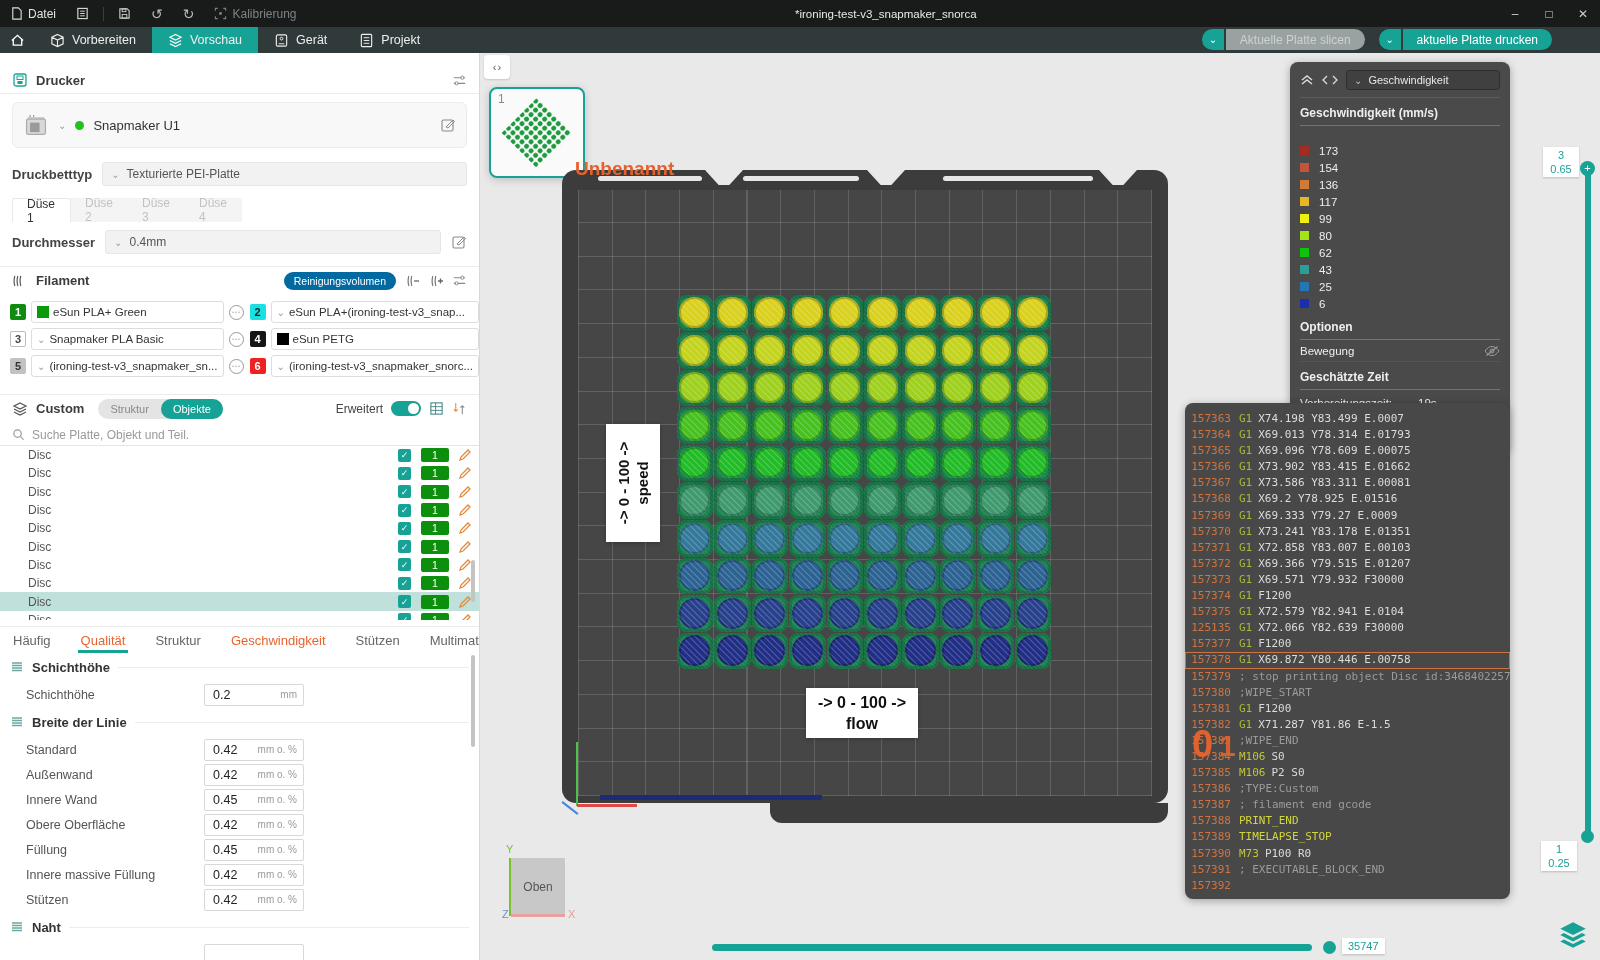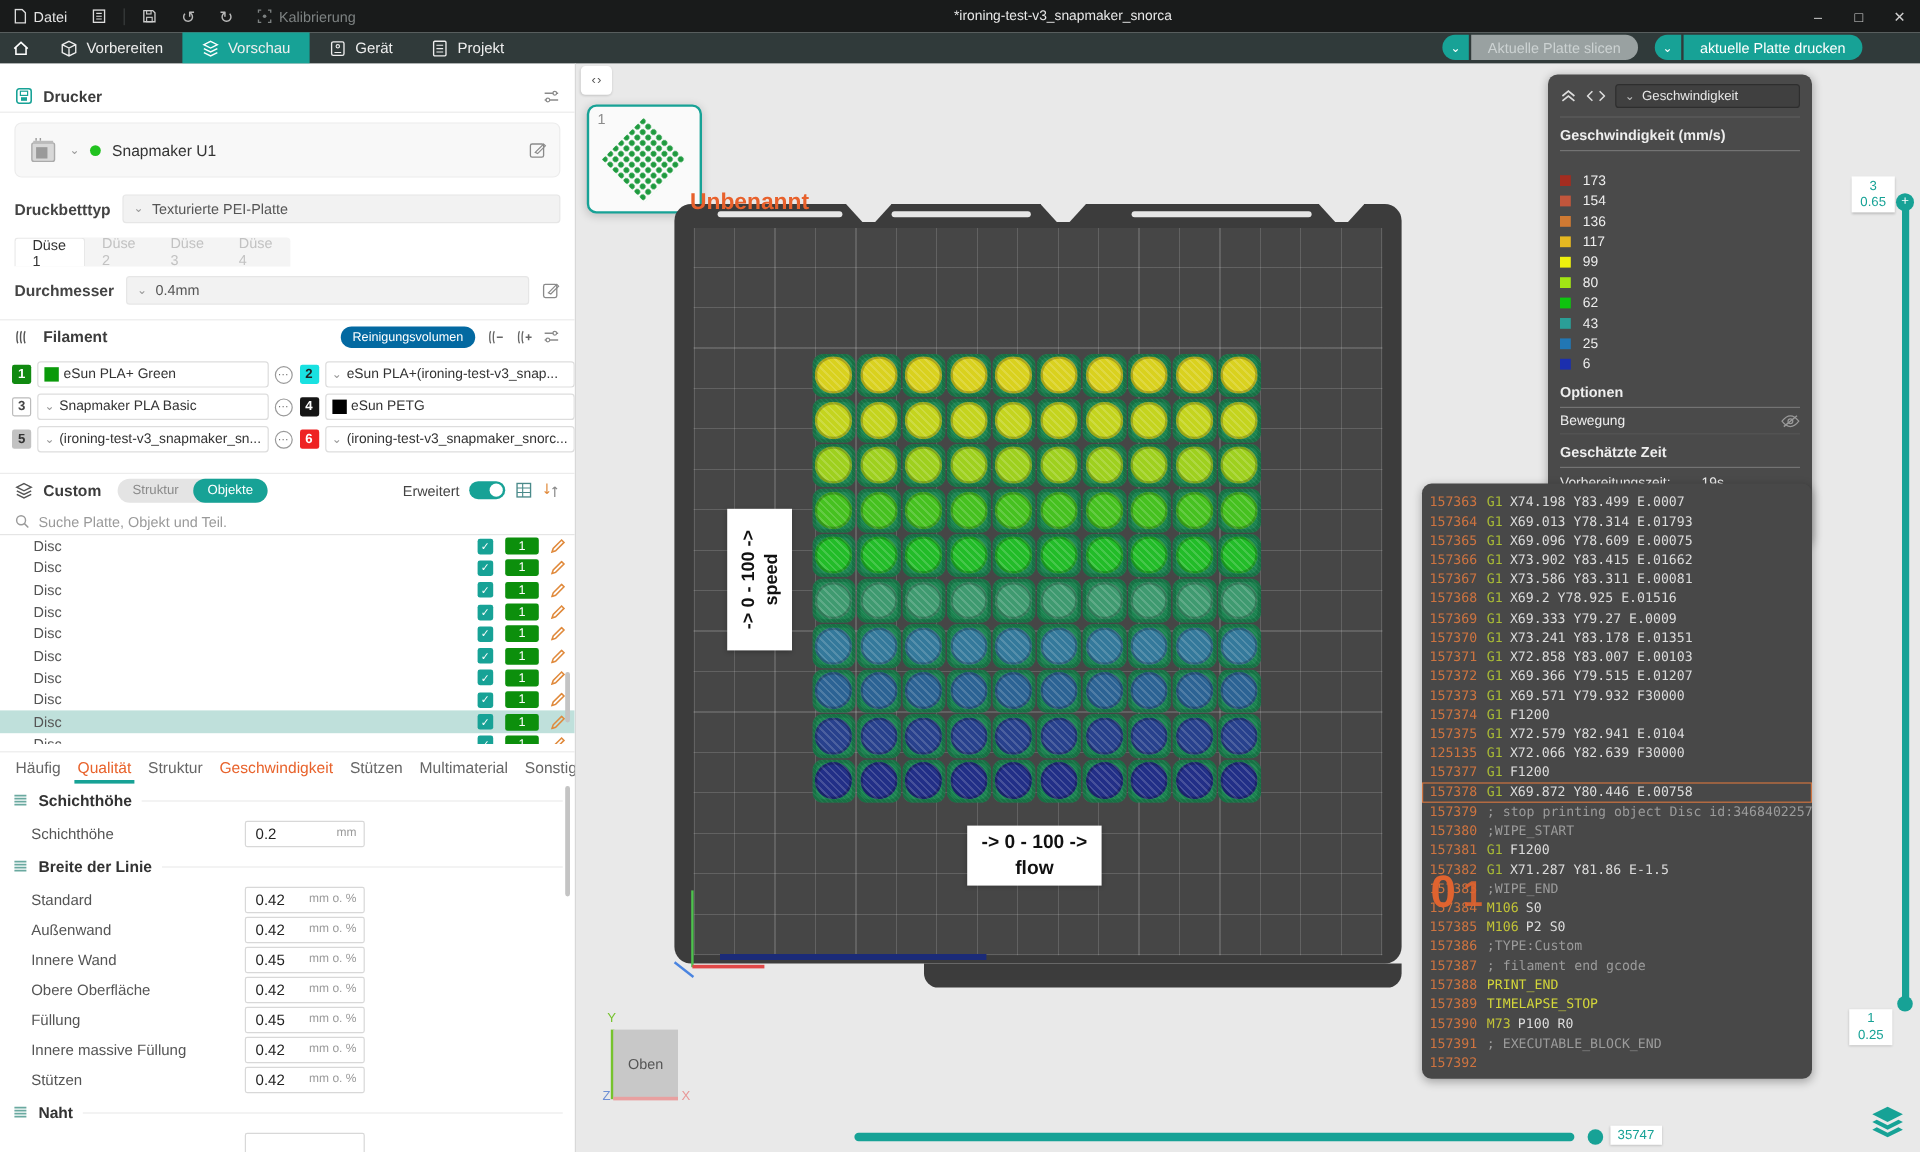--- a/index.html
+++ b/index.html
@@ -55,21 +55,21 @@
   .seg-item.active { background:#17a296; color:#fff; border-radius:11px; }
   .toggle { width:30px; height:15px; border-radius:8px; background:#17a296; position:relative; }
   .toggle::after { content:""; position:absolute; right:2px; top:2px; width:11px; height:11px; border-radius:50%; background:#fff; }
   .search-row { margin-top:2px; height:22px; border-bottom:1px solid #e5e5e5; display:flex; align-items:center; gap:7px; padding:0 12px; color:#9a9a9a; font-size:12px; }
   .obj-list { height:174px; overflow:hidden; position:relative; }
   .obj-row { height:18.3px; display:flex; align-items:center; padding:0 8px 0 28px; font-size:12px; color:#555; }
   .obj-row.hl { background:#bfe0db; }
   .obj-row .sp { flex:1; }
   .obj-check { width:13px; height:13px; background:#17a296; border-radius:2px; color:#fff; font-size:9px; display:flex; align-items:center; justify-content:center; margin-right:10px; }
   .obj-count { width:28px; height:14px; background:#0c8f0c; color:#fff; font-size:10.5px; display:flex; align-items:center; justify-content:center; border-radius:2px; margin-right:10px; }
-  .ql-tabs { margin-top:6px; height:26px; border-top:1px solid #ebebeb; display:flex; align-items:center; gap:0; padding:0 6px; }
+  .ql-tabs { margin-top:6px; height:26px; border-top:1px solid #ebebeb; display:flex; align-items:flex-start; gap:16px; padding:0 6px; }
   .ql-tab { padding:0 7px; height:26px; display:flex; align-items:center; font-size:13px; color:#666; position:relative; white-space:nowrap; }
   .ql-tab.mod { color:#e8632c; }
   .ql-tab.active::after { content:""; position:absolute; left:4px; right:4px; bottom:0; height:3px; background:#17a296; }
   .grp-header { height:30px; display:flex; align-items:center; gap:8px; padding:0 10px; }
   .grp-title { font-size:13px; font-weight:bold; color:#333; white-space:nowrap; }
   .grp-line { flex:1; height:1px; background:#ececec; }
   .set-row { height:25px; display:flex; align-items:center; padding:0 10px 0 26px; }
   .set-label { font-size:12.5px; color:#555; width:178px; }
   .set-box { width:100px; height:22px; border:1px solid #d8d8d8; border-radius:2px; display:flex; align-items:center; padding:0 6px 0 8px; }
   .set-val { font-size:12.5px; color:#222; flex:1; }

